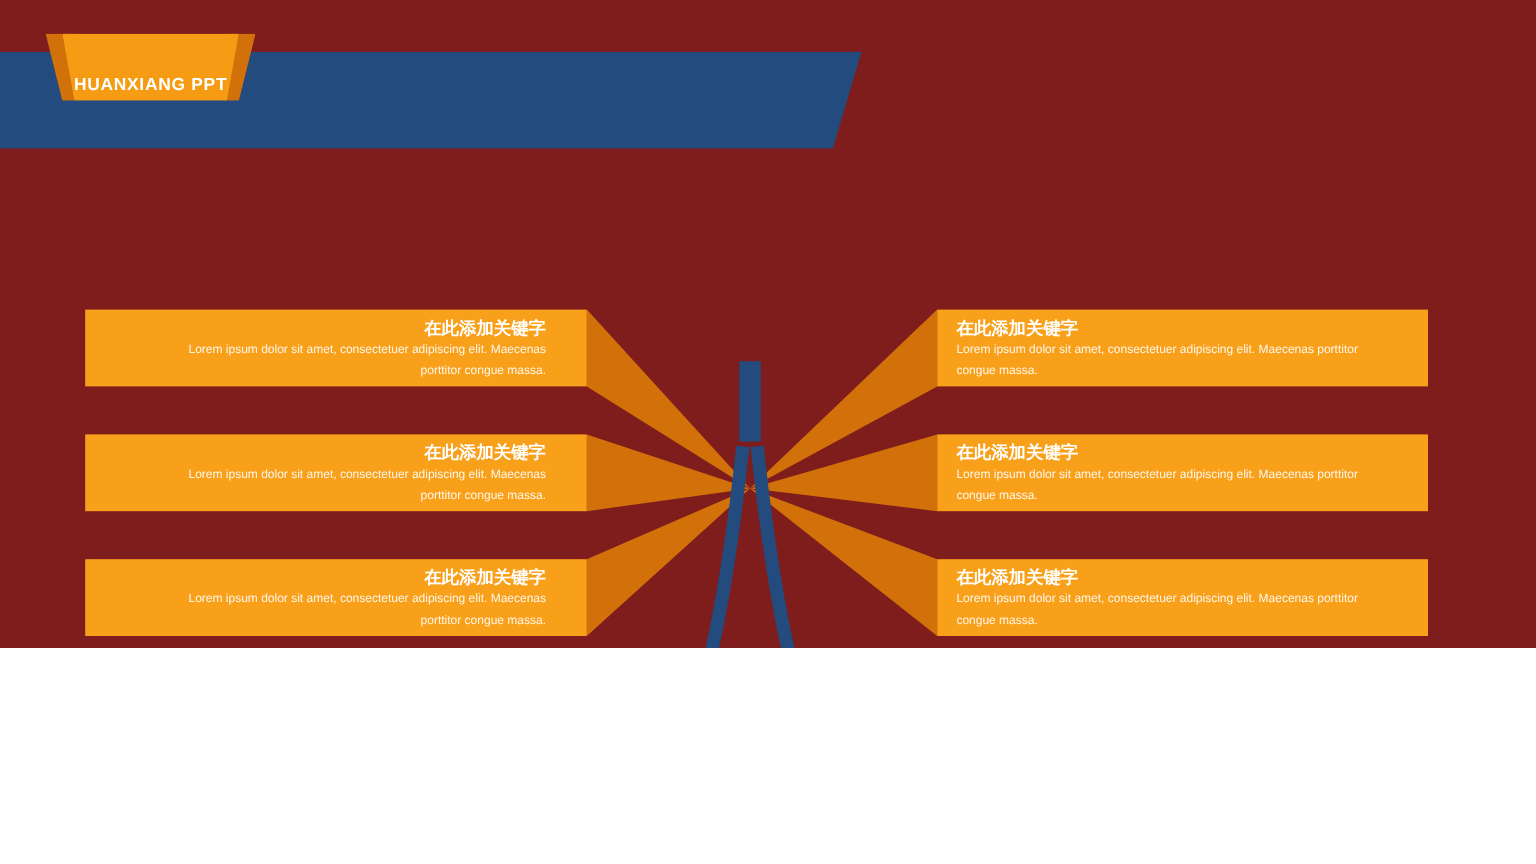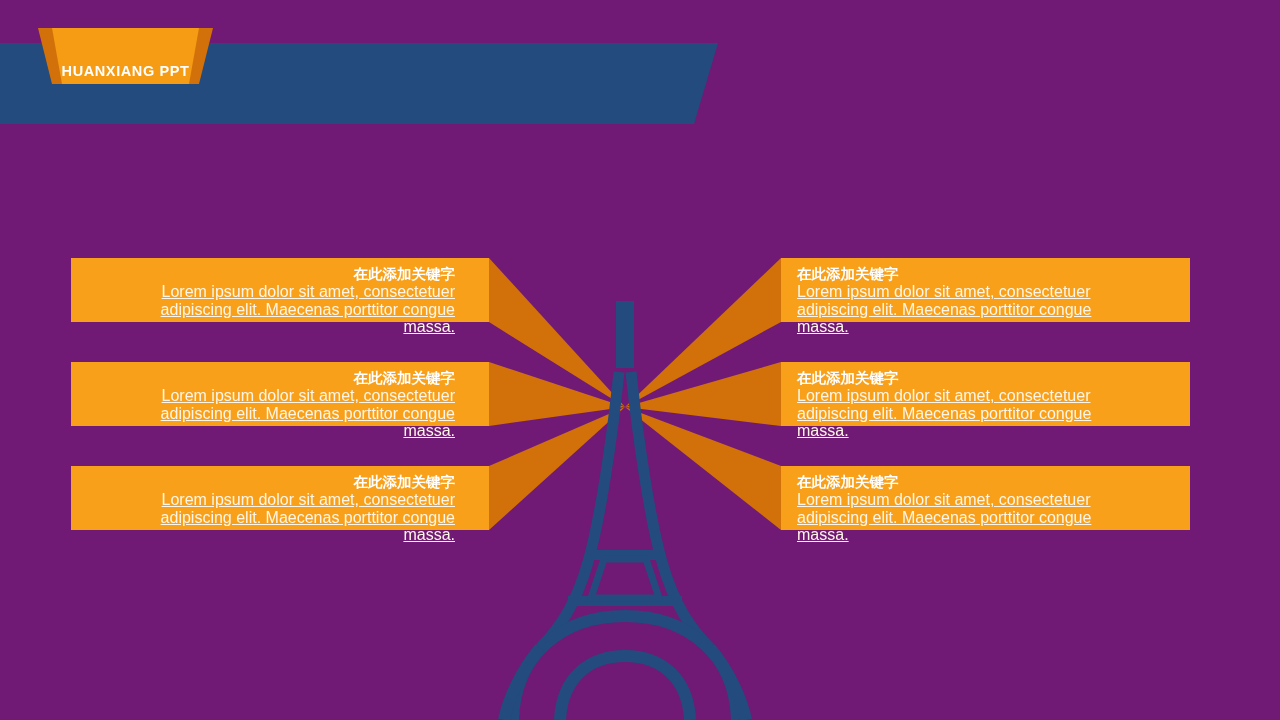--- a/index.html
+++ b/index.html
@@ -5,21 +5,21 @@
   * { margin:0; padding:0; box-sizing:border-box; }
   html,body{ width:1280px; height:720px; }
   body{
     background:#ffffff;
     font-family:"Liberation Sans","DejaVu Sans",sans-serif;
     overflow:hidden;
     position:relative;
   }
 
   
-  #slide{ position:absolute; inset:0; width:1280px; height:720px; overflow:hidden; background:#701a75; }
+  #slide{ position:absolute; inset:0; width:1280px; height:540px; overflow:hidden; background:#7f1d1d; }
 
   
   .header-band{
     position:absolute; left:0; top:43px; width:720px; height:81px;
     background:#234B7D;
     clip-path: polygon(0 0, 718px 0, 694px 81px, 0 81px);
   }
   .header-title{
     position:absolute; left:238px; top:62px; width:420px; height:52px;
     color:#F2F5F8; font-size:33px; line-height:52px; letter-spacing:1px;
@@ -62,21 +62,21 @@
     position:absolute; top:0; height:64px;
     background:#F9A01B;
   }
   .card .kw{
     position:absolute; left:0; right:0; top:6px;
     color:#FFFFFF; font-size:14.5px; font-weight:bold; line-height:20px;
     white-space:nowrap;
   }
   .card .body{
     position:absolute; left:0; right:0; top:25px;
-    color:#FFF6E8; font-size:16px; line-height:17.5px; font-weight:400;text-decoration:underline;
+    color:#FFF6E8; font-size:10px; line-height:17.5px; font-weight:400;
   }
 
   
   .card.left{ left:71px; width:418px; }
   .card.left .face{ left:0; width:418px; }
   .card.left .kw{ padding-right:34px; text-align:right; }
   .card.left .body{ padding-right:34px; padding-left:60px; text-align:right; }
 
   
   .card.right{ left:781px; width:409px; }

